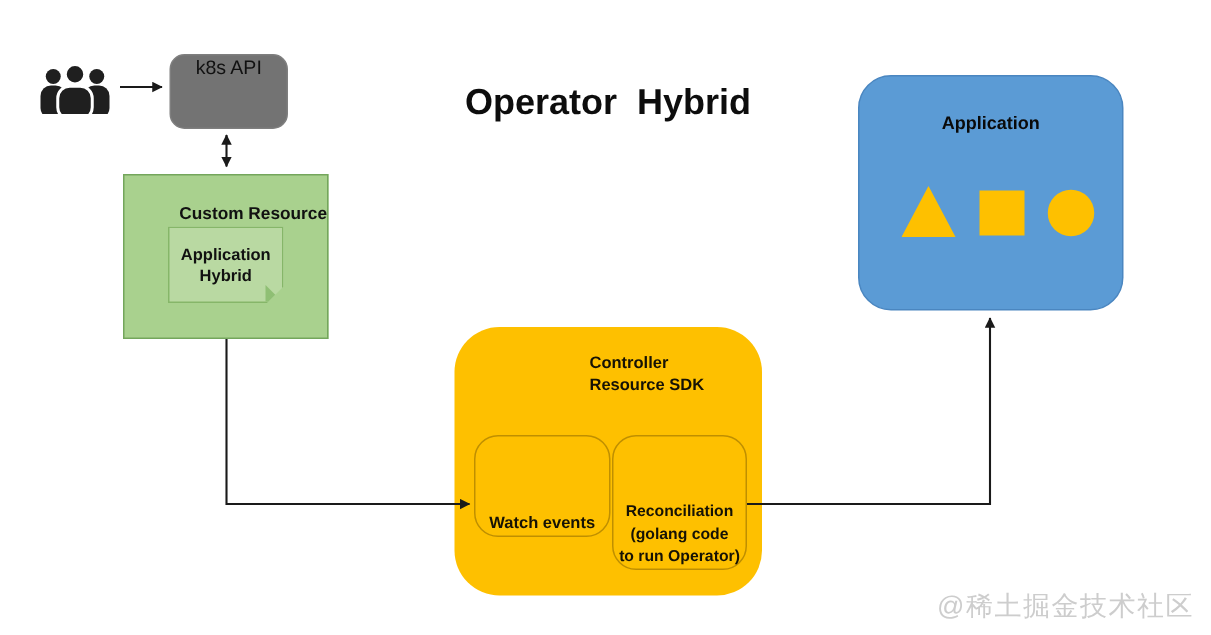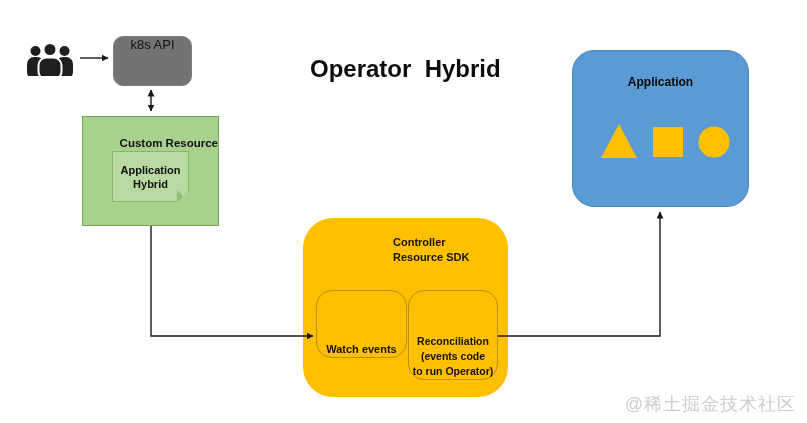--- a/index.html
+++ b/index.html
@@ -137,19 +137,19 @@
       <div>Resource SDK</div>
     </div>
   </div>
 
   <div class="subbox watch">
     <div>Watch events</div>
   </div>
 
   <div class="subbox recon">
     <div>Reconciliation</div>
-    <div>(events code</div>
+    <div>(golang code</div>
     <div>to run Operator)</div>
   </div>
 
   <div class="watermark">@稀土掘金技术社区</div>
 
 </div>
 
 </body></html>

